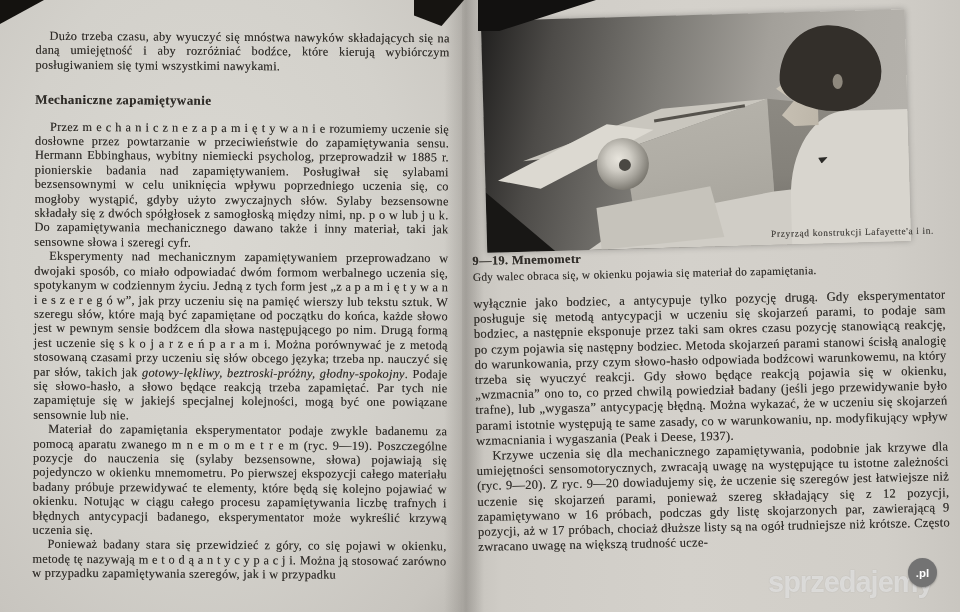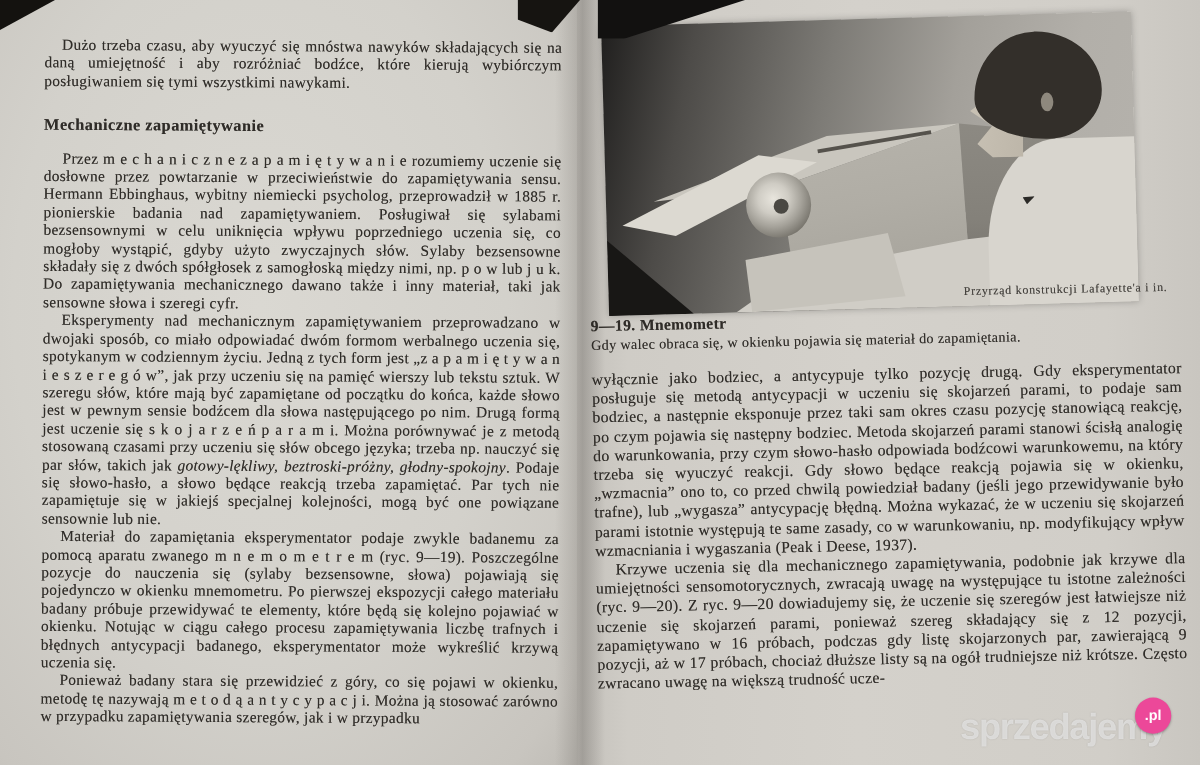--- a/index.html
+++ b/index.html
@@ -130,18 +130,18 @@
     </div>
   </div>
 
   <div class="spine"></div>
   <div class="corner-tl"></div>
   <div class="wedge-spine"></div>
   <div class="wedge-rp"></div>
 
   <div class="watermark">
     <span class="wm-text">sprzedajemy</span>
-    <span class="wm-badge" style="background: #ec4899; text-align: right;">
+    <span class="wm-badge" style="background: #737373; text-align: right;">
       <span>.pl</span>
     </span>
   </div>
 
 </div>
 
 </body></html>

